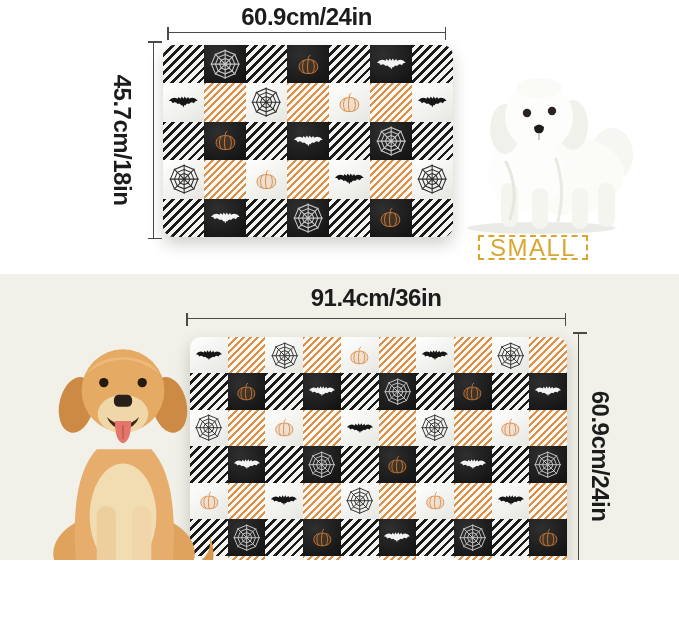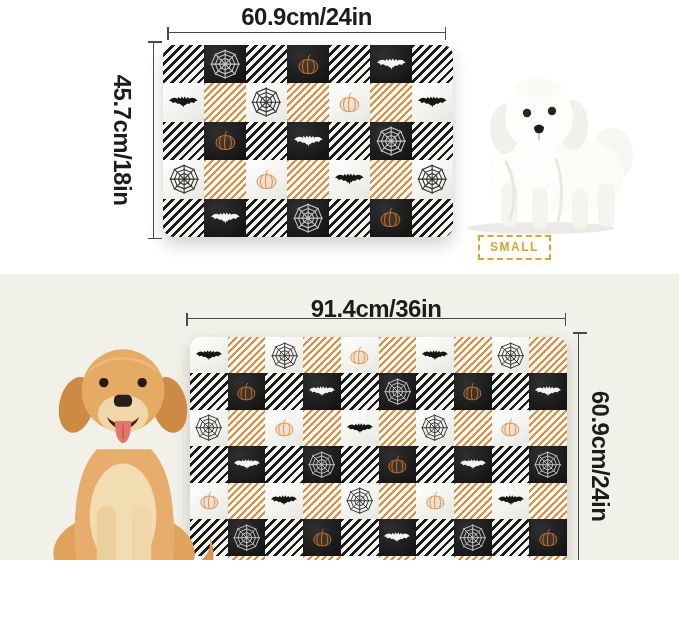--- a/index.html
+++ b/index.html
@@ -16,21 +16,21 @@
   .dim-h::before{left:-1px;}.dim-h::after{right:-1px;}
   .dim-v{position:absolute;width:0;border-left:1.5px solid var(--dimension-line,#4a4a4a);}
   .dim-v::before,.dim-v::after{content:"";position:absolute;left:-6.5px;width:14px;height:1.5px;background:var(--dimension-line,#4a4a4a);}
   .dim-v::before{top:-1px;}.dim-v::after{bottom:-1px;}
   
   .dim-label{position:absolute;font-weight:700;font-size:24px;letter-spacing:-0.5px;
     color:var(--label-text,#1c1c1c);white-space:nowrap;}
   .dim-label.centered{text-align:center;}
   .dim-label.rot{transform:translate(-50%,-50%) rotate(90deg);}
   .size-badge{position:absolute;border:2px dashed var(--accent-gold,#d9a62f);
-    color:var(--accent-gold,#d9a62f);font-weight:700;font-size:12px;letter-spacing:1.5px;
+    color:var(--accent-gold,#d9a62f);font-weight:400;font-size:24px;letter-spacing:1.5px;
     line-height:19px;padding:1px 10px;background:transparent;}
   
   .mat{position:absolute;display:grid;border-radius:11px;overflow:hidden;z-index:1;
     box-shadow:0 7px 16px rgba(40,35,25,.22), inset 0 0 14px rgba(0,0,0,.10);}
   .tile{display:flex;align-items:center;justify-content:center;}
   .tile.stripe-black{background:repeating-linear-gradient(135deg,
       var(--plaid-black,#1b1b1b) 0px,var(--plaid-black,#1b1b1b) 2.5px,#f3f3ef 2.5px,#f3f3ef 6.3px);}
   .tile.stripe-orange{background:repeating-linear-gradient(135deg,
       var(--plaid-orange,#dd8f4c) 0px,var(--plaid-orange,#dd8f4c) 2.1px,#fdf9f3 2.1px,#fdf9f3 5.1px);}
   .tile.black{background:radial-gradient(120% 120% at 32% 25%,#2f2f2f 0%,#151515 72%);}
@@ -49,21 +49,21 @@
   .dog{position:absolute;z-index:5;}
   .dog-small{left:446px;top:66px;width:190px;height:172px;}
   .dog-medium{left:26px;top:328px;width:192px;height:278px;}
   
   .small-width-label{left:168px;top:3px;width:277px;}
   .small-width-line{left:168px;top:32px;width:277px;}
   .small-height-line{left:153px;top:42px;height:196px;}
   .small-height-label{left:122px;top:140px;}
   .mat-small{left:163px;top:45px;width:290px;height:192px;}
   .small-badge{left:478px;top:235px;}
-  .medium-width-label{left:187px;top:295px;width:378px;}
+  .medium-width-label{left:187px;top:284px;width:378px;}
   .medium-width-line{left:187px;top:318px;width:378px;}
   .medium-height-line{left:578px;top:333px;height:245px;}
   .medium-height-label{left:600px;top:456px;}
   .mat-medium{left:190px;top:337px;width:377px;height:255px;}
   .medium-badge{left:78px;top:551px;}
 </style>
 </head>
 <body>
 
 <div class="stage">

